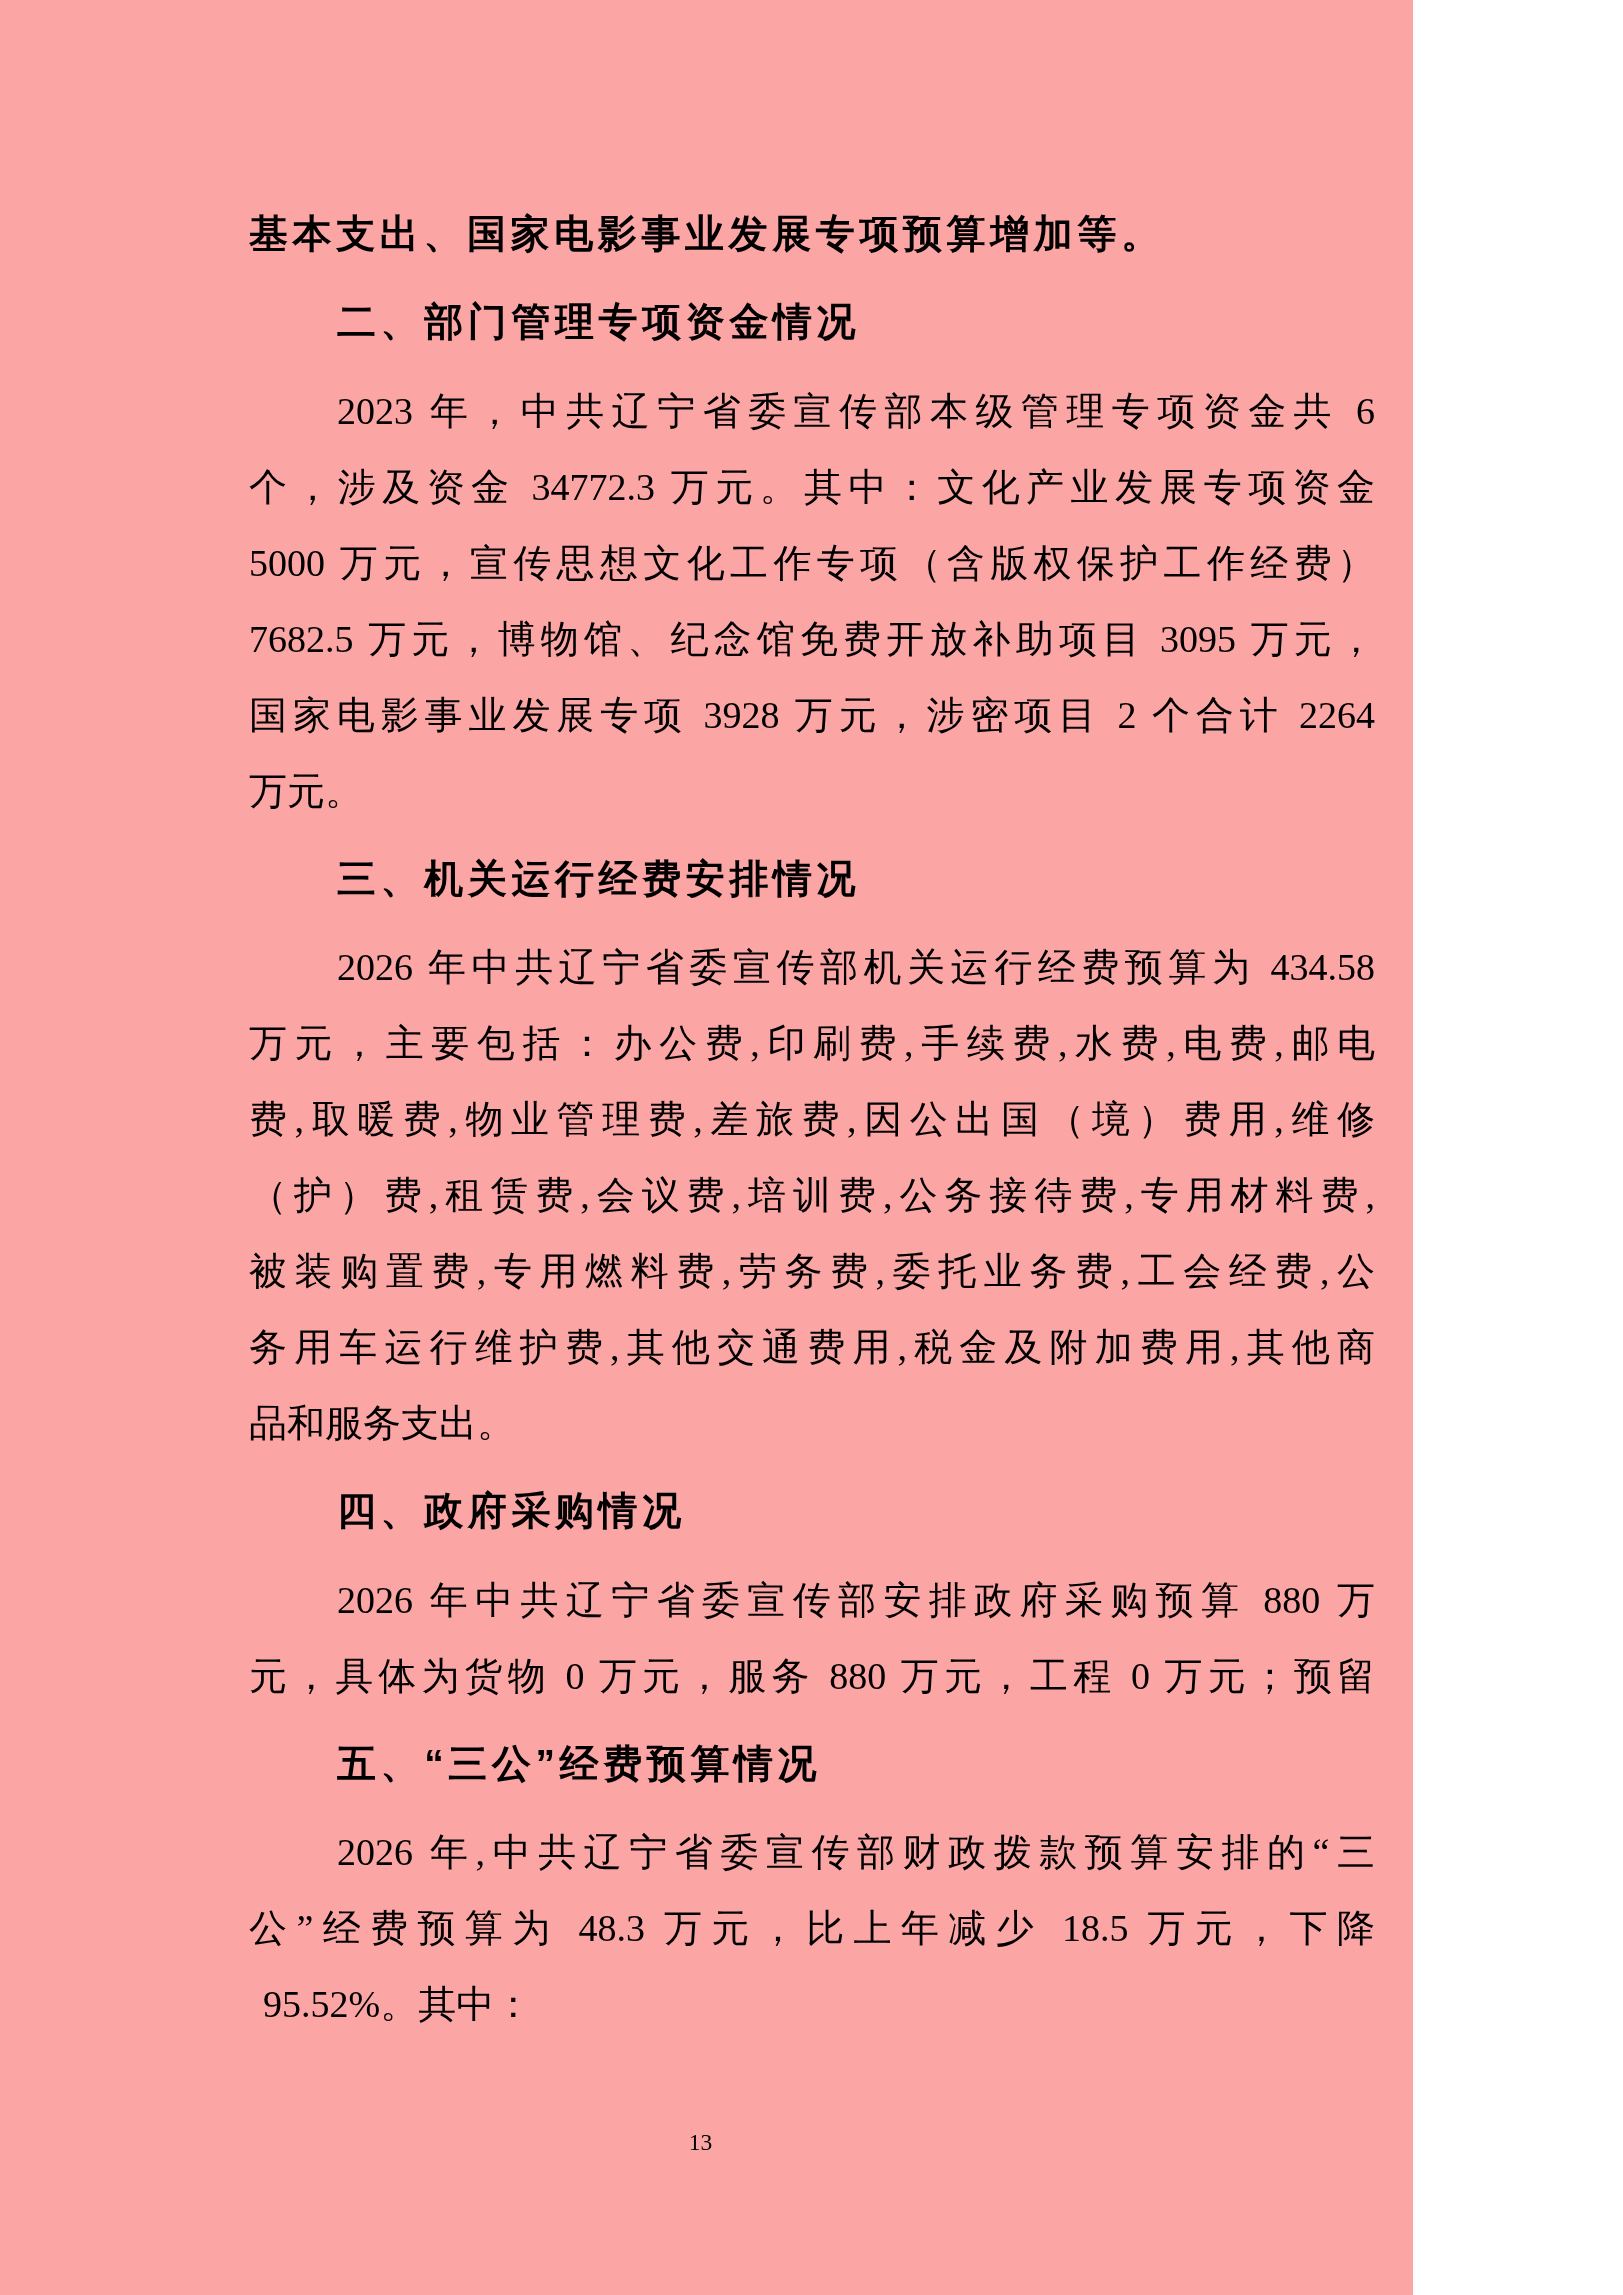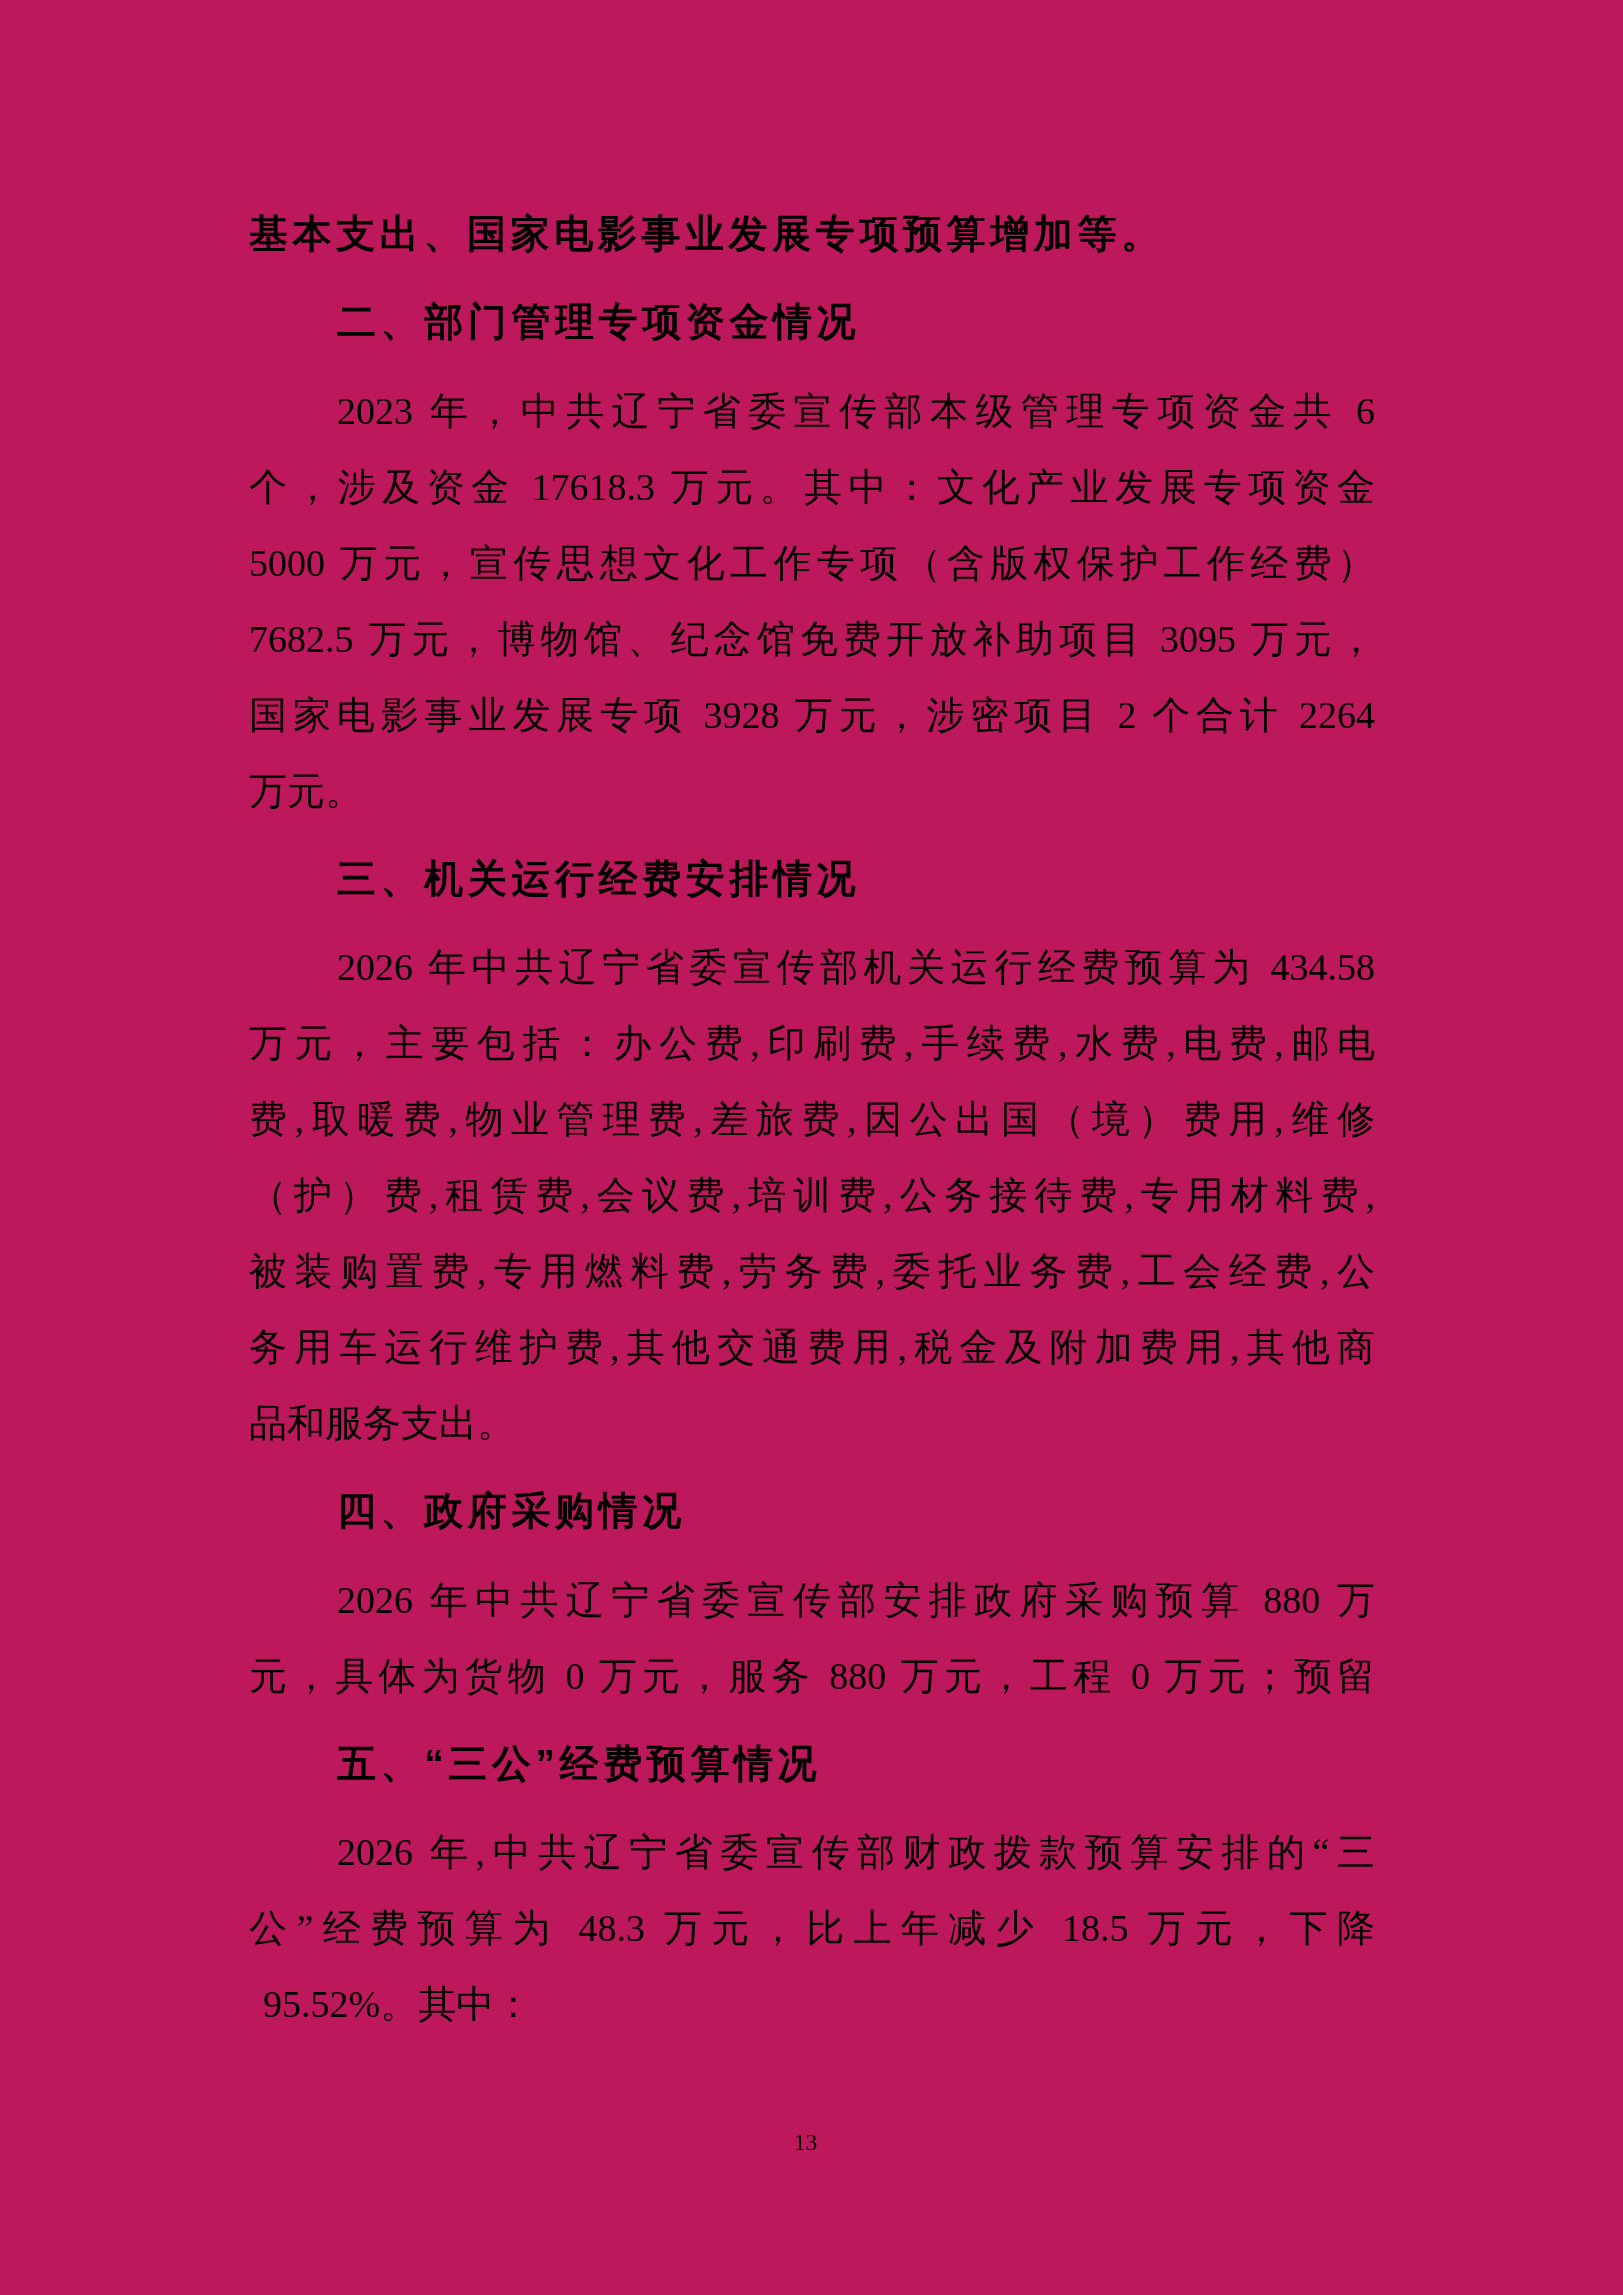--- a/index.html
+++ b/index.html
@@ -2,23 +2,23 @@
 <html lang="zh" style="font-size:8.2px"><head>
 <meta charset="utf-8">
 <style>
   html, body {
     margin: 0;
     padding: 0;
     background: #ffffff;
   }
   .page {
     position: relative;
-    width: 1623px;
+    width: 1413px;
     height: 2295px;
-    background: #be185d;
+    background: #fca5a5;
     overflow: hidden;
   }
   .content {
     position: absolute;
     left: 249px;
     top: 196px;
     width: 1126px;
   }
   .block { margin-top: 12.3px; }
   .block:first-child { margin-top: 0; }
@@ -63,21 +63,21 @@
     <div class="block">
       <div class="line sans">基本支出、国家电影事业发展专项预算增加等。</div>
     </div>
 
     <div class="block">
       <div class="line sans indent">二、部门管理专项资金情况</div>
     </div>
 
     <div class="block">
       <div class="line just indent">2023 年，中共辽宁省委宣传部本级管理专项资金共 6</div>
-      <div class="line just">个，涉及资金 17618.3 万元。其中：文化产业发展专项资金</div>
+      <div class="line just">个，涉及资金 34772.3 万元。其中：文化产业发展专项资金</div>
       <div class="line just">5000 万元，宣传思想文化工作专项（含版权保护工作经费）</div>
       <div class="line just">7682.5 万元，博物馆、纪念馆免费开放补助项目 3095 万元，</div>
       <div class="line just">国家电影事业发展专项 3928 万元，涉密项目 2 个合计 2264</div>
       <div class="line">万元。</div>
     </div>
 
     <div class="block">
       <div class="line sans indent">三、机关运行经费安排情况</div>
     </div>
 

